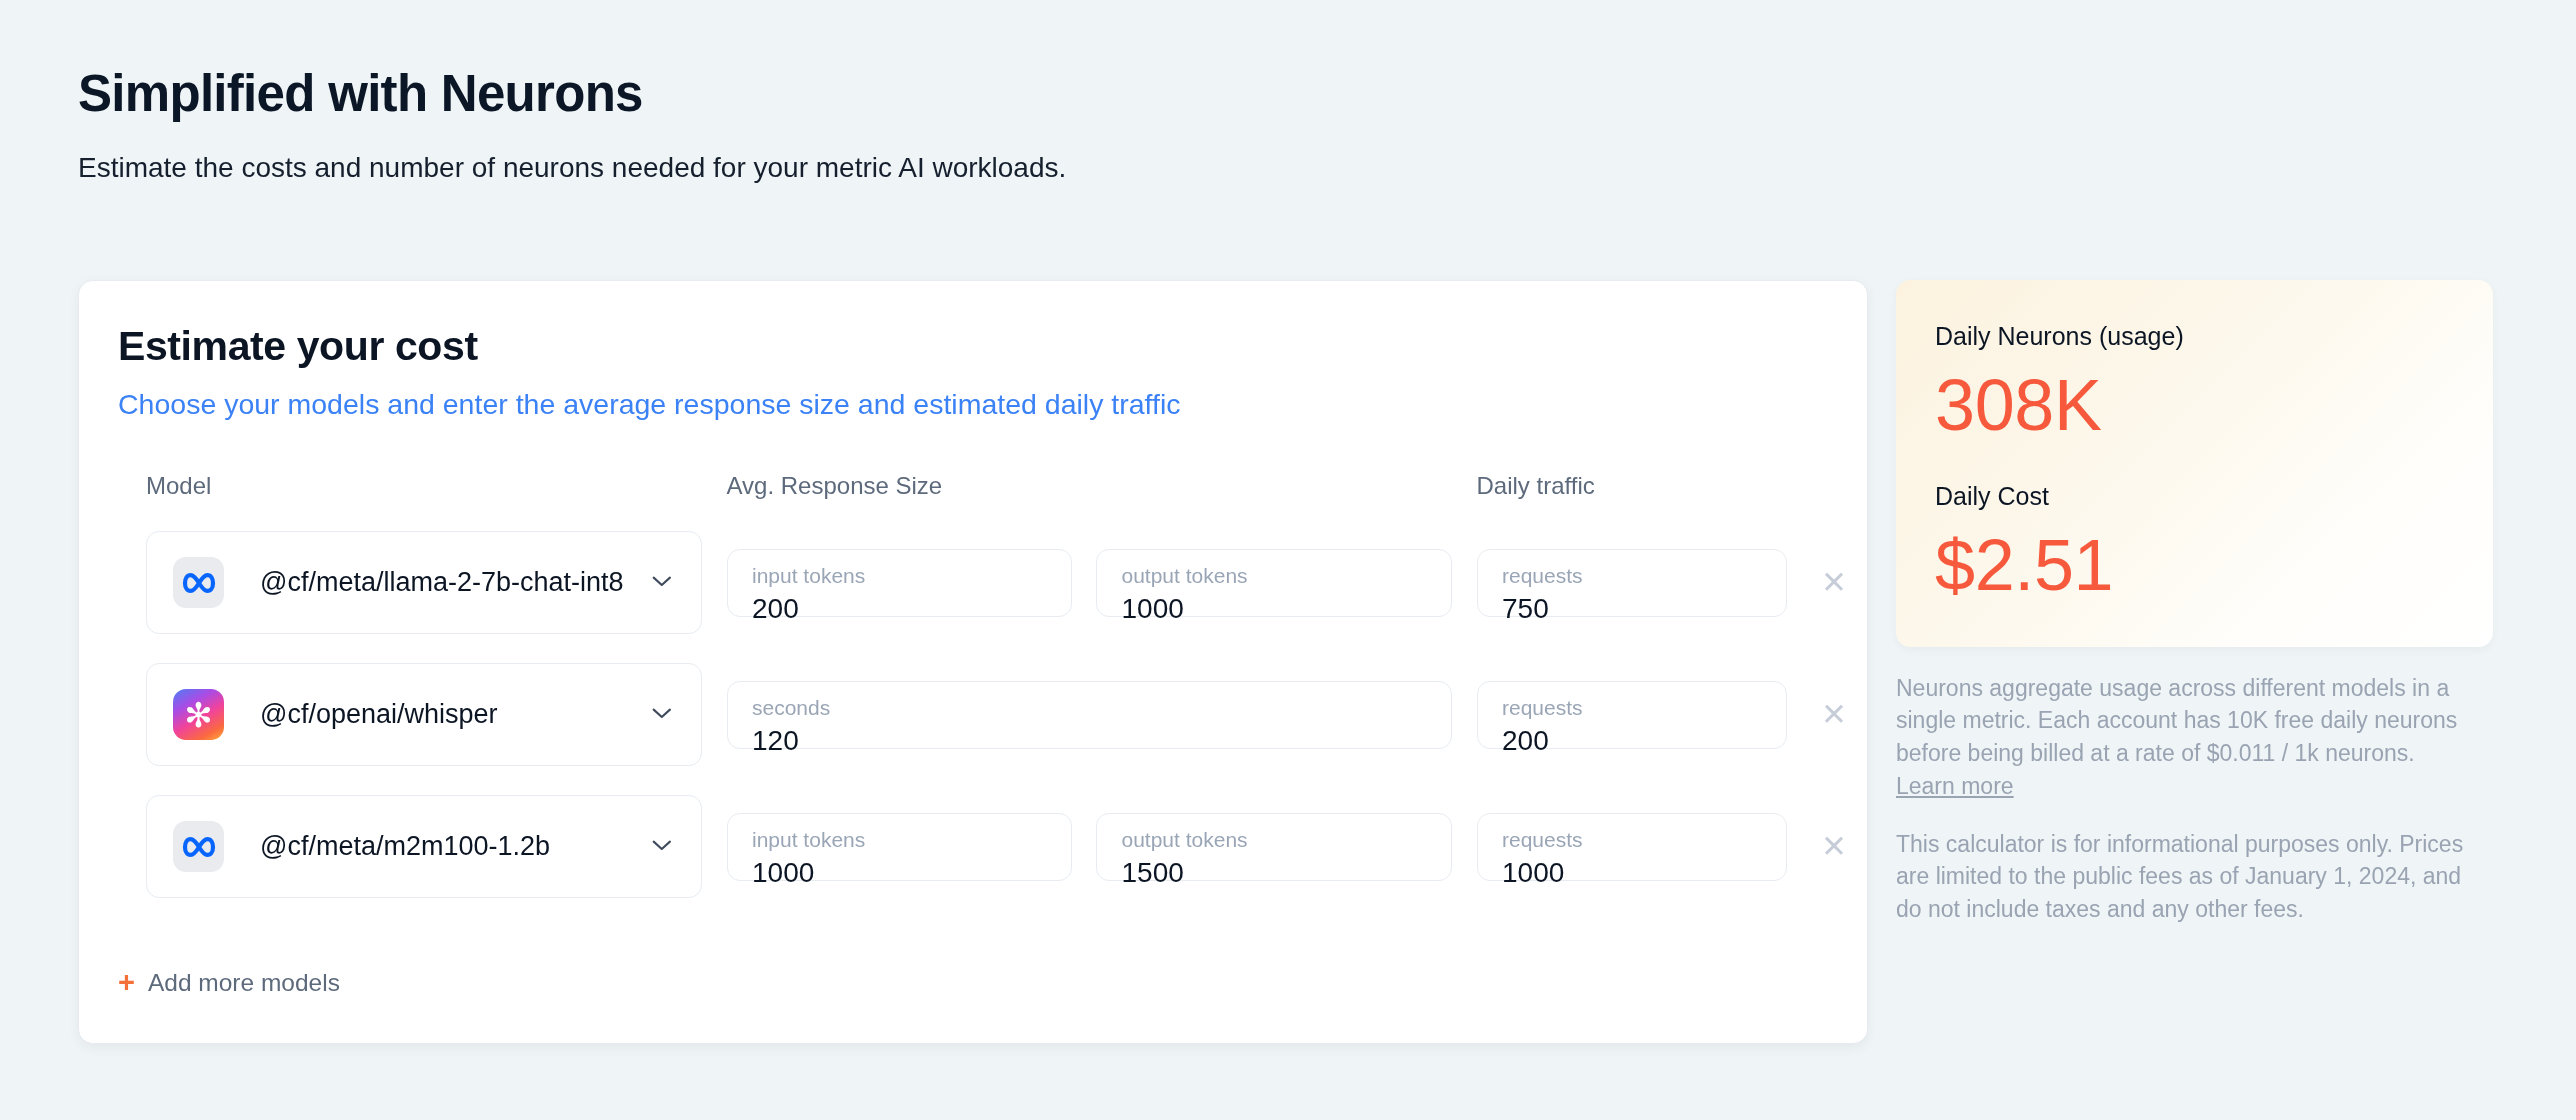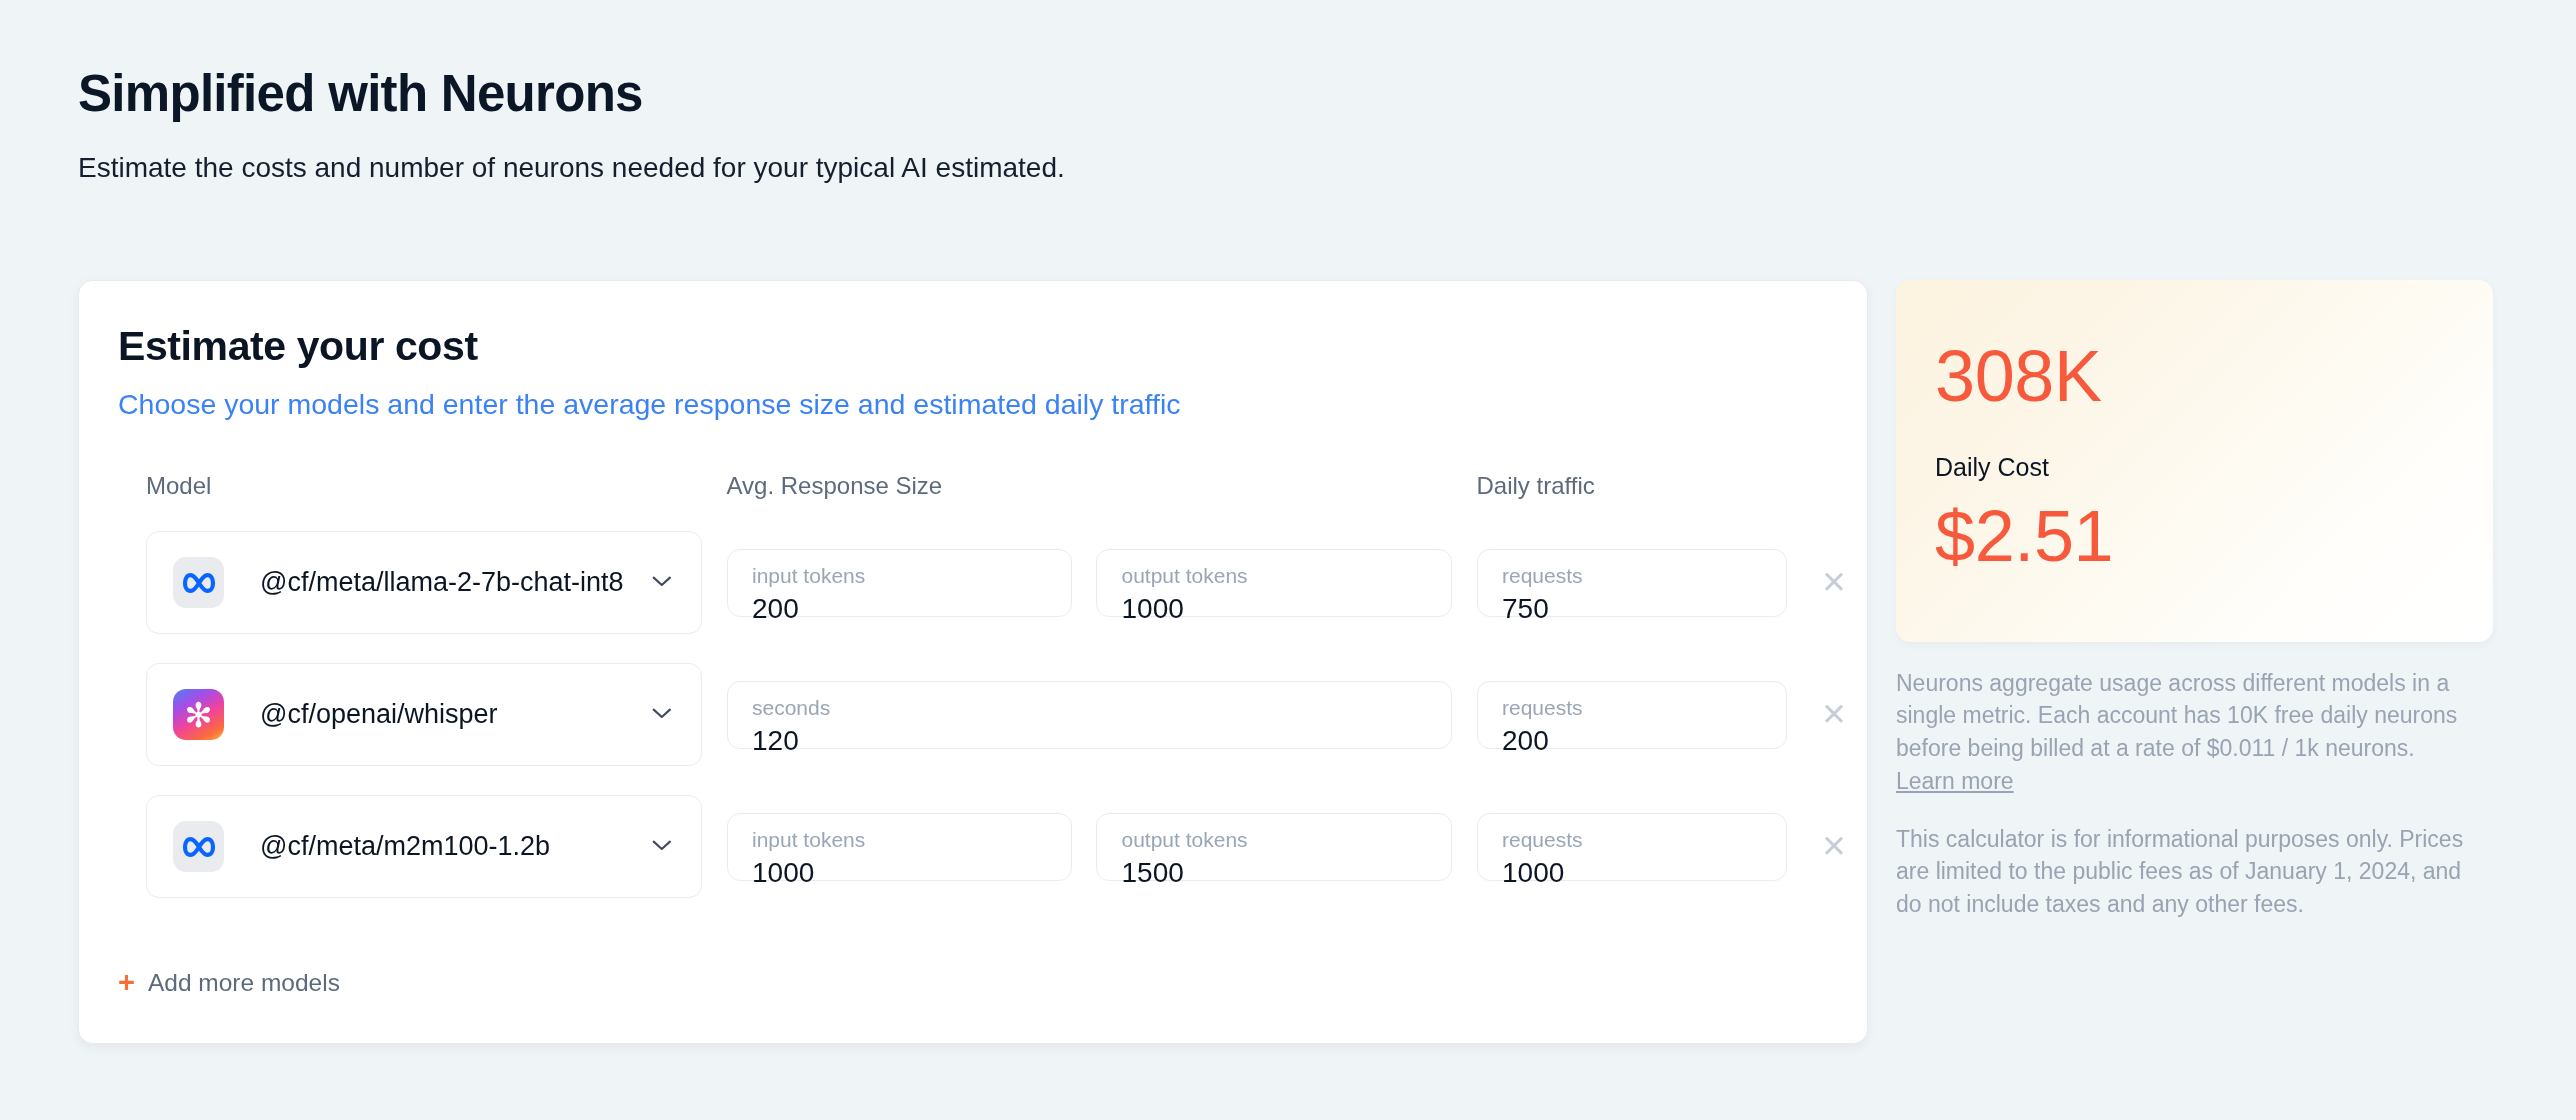--- a/index.html
+++ b/index.html
@@ -179,21 +179,21 @@
     cursor: pointer;
   }
 </style>
 </head>
 <body>
 
 <div class="page">
 
   <header>
     <h1 class="page-title">Simplified with Neurons</h1>
-    <p class="page-subtitle">Estimate the costs and number of neurons needed for your typical AI estimated.</p>
+    <p class="page-subtitle">Estimate the costs and number of neurons needed for your metric AI workloads.</p>
   </header>
 
   <div class="content-row">
 
     <section class="card">
       <h2 class="card-title">Estimate your cost</h2>
       <p class="card-subtitle">Choose your models and enter the average response size and estimated daily traffic</p>
 
       <div class="grid header-grid">
         <span class="col-label">Model</span>
@@ -286,20 +286,21 @@
       </div>
 
       <div class="add-more">
         <span class="plus">+</span>
         <span class="add-more-label">Add more models</span>
       </div>
     </section>
 
     <aside class="side">
       <div class="summary-card">
+        <div class="summary-label">Daily Neurons (usage)</div>
         <div class="summary-value first">308K</div>
         <div class="summary-label">Daily Cost</div>
         <div class="summary-value">$2.51</div>
       </div>
       <p class="note"><span>Neurons aggregate usage across different models in a single metric. Each account has 10K free daily neurons before being billed at a rate of $0.011 / 1k neurons. </span><a>Learn more</a></p>
       <p class="note">This calculator is for informational purposes only. Prices are limited to the public fees as of January 1, 2024, and do not include taxes and any other fees.</p>
     </aside>
 
   </div>
 </div>

